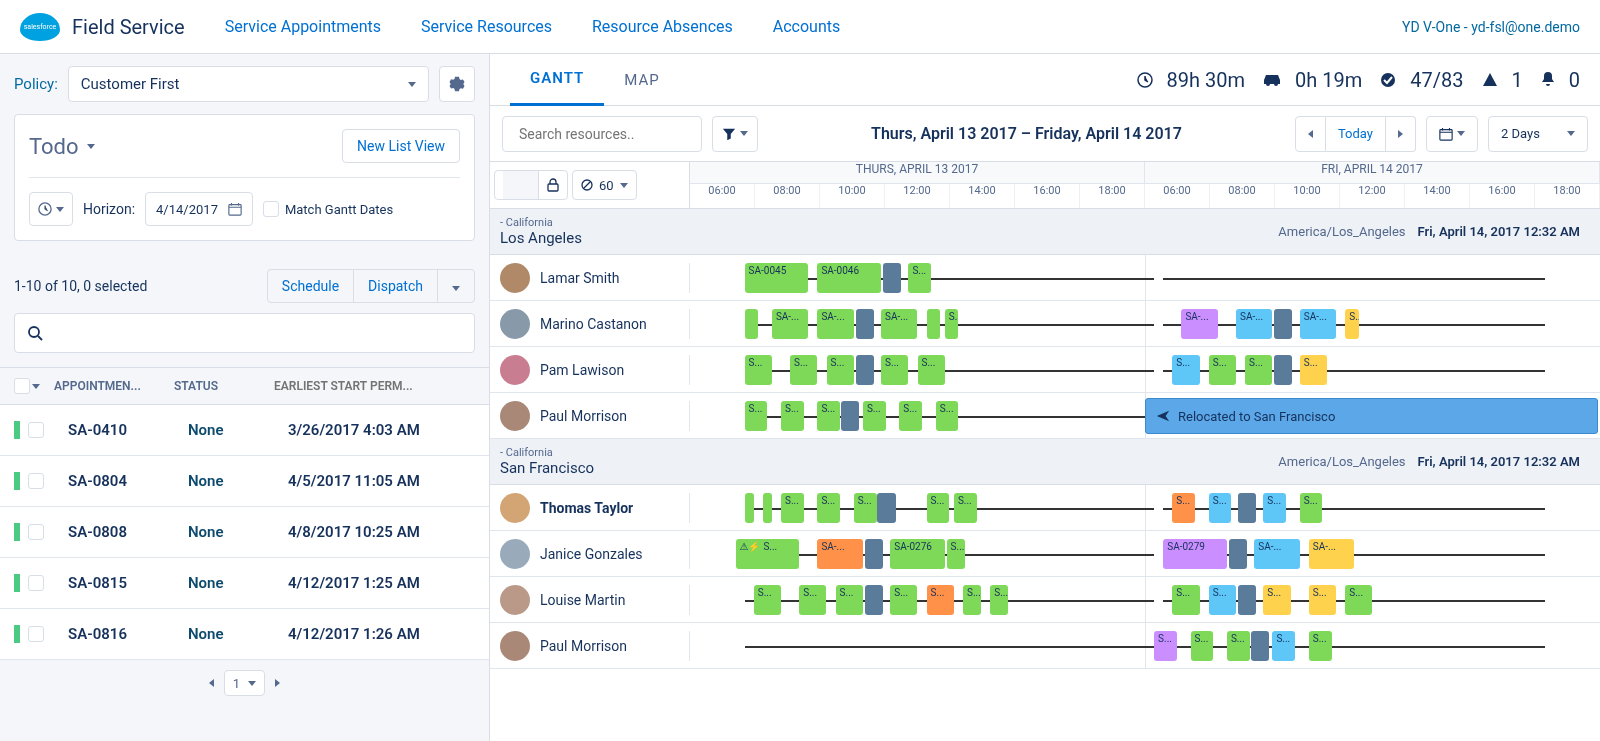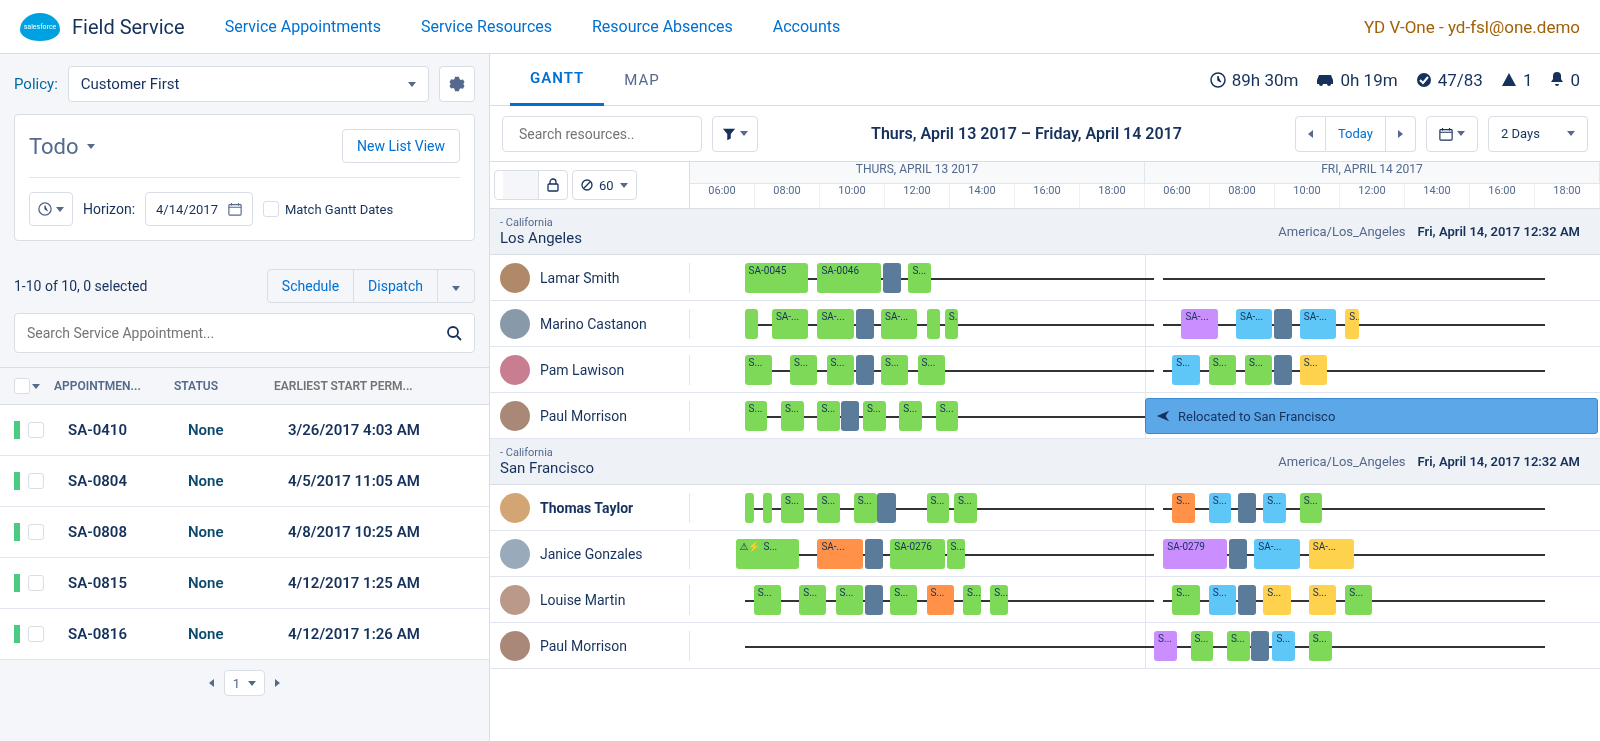--- a/index.html
+++ b/index.html
@@ -3,21 +3,21 @@
 <meta charset="utf-8">
 <style>
 * { box-sizing: border-box; margin: 0; padding: 0; font-family: -apple-system, BlinkMacSystemFont, "Segoe UI", Roboto, Helvetica, Arial, sans-serif; }
 body { background: #fff; color: #16325c; font-size: 13px; width: 1600px; height: 741px; overflow: hidden; }
 
 .top-nav { display: flex; align-items: center; height: 54px; border-bottom: 1px solid #d8dde6; padding: 0 20px; }
 .logo { width: 40px; height: 28px; background: #00a1e0; border-radius: 50% 50% 50% 50% / 60% 60% 40% 40%; position: relative; margin-right: 12px; display: flex; align-items:center; justify-content:center; color: white; font-size: 7px;}
 .app-title { font-size: 20px; color: #16325c; font-weight: 400; margin-right: 40px; }
 .nav-link { color: #0070d2; font-size: 16px; margin-right: 40px; cursor: pointer; }
 .nav-spacer { flex: 1; }
-.user-info { color: #a16207; font-size: 17px; }
+.user-info { color: #0369a1; font-size: 14px; }
 
 .main { display: flex; height: 687px; }
 
 .left-pane { width: 490px; border-right: 1px solid #d8dde6; background: #f4f6f9; display:flex; flex-direction:column;}
 .policy-row { display:flex; align-items:center; padding: 12px 14px; gap:10px; }
 .policy-label { color:#0369a1; font-size:15px;}
 .policy-select { flex:1; background:#fff; border:1px solid #d8dde6; border-radius:4px; height:36px; display:flex; align-items:center; padding:0 12px; font-size:15px; justify-content:space-between;}
 .gear-btn { width:36px; height:36px; background:#fff; border:1px solid #d8dde6; border-radius:4px; display:flex; align-items:center; justify-content:center;}
 
 .list-section { background:#fff; margin: 0 14px 14px 14px; border:1px solid #d8dde6; border-radius:4px; padding: 14px; }
@@ -54,21 +54,21 @@
 .table-row .col-date { color:#16325c; font-size:15px; font-weight:600;}
 
 .pager { display:flex; align-items:center; justify-content:center; padding:10px; gap:10px; color:#54698d;}
 
 .right-pane { flex:1; display:flex; flex-direction:column;}
 
 .tab-bar { display:flex; align-items:center; height:52px; border-bottom:1px solid #d8dde6; padding: 0 20px;}
 .tab { padding: 16px 20px; font-size:15px; color:#54698d; letter-spacing:1px;}
 .tab.active { color:#0070d2; border-bottom: 3px solid #0070d2; font-weight:600;}
 .tab-spacer { flex:1;}
-.stat { display:flex; align-items:center; gap:6px; margin-left:18px; color:#16325c; font-size:17px;}
+.stat { display:flex; align-items:center; gap:14px; margin-left:18px; color:#16325c; font-size:20px;}
 
 .toolbar { display:flex; align-items:center; height:56px; padding: 0 12px; gap:10px; border-bottom:1px solid #d8dde6;}
 .search-res { border:1px solid #d8dde6; border-radius:4px; height:36px; display:flex; align-items:center; padding:0 10px; gap:6px; width:200px;}
 .search-res input { flex:1; border:none; outline:none; font-size:14px;}
 .filter-btn { border:1px solid #d8dde6; border-radius:4px; height:36px; width:46px; display:flex; align-items:center; justify-content:center; gap:4px;}
 .date-range { flex:1; text-align:center; font-weight:600; font-size:16px; color:#16325c;}
 .tb-btn { border:1px solid #d8dde6; border-radius:4px; height:36px; padding:0 12px; display:flex; align-items:center; justify-content:center; color:#0070d2;}
 .tb-btn-group { display:flex;} .tb-btn-group .tb-btn{ border-radius:0; border-left:none;} .tb-btn-group .tb-btn:first-child{border-left:1px solid #d8dde6; border-radius:4px 0 0 4px;} .tb-btn-group .tb-btn:last-child{border-radius:0 4px 4px 0;}
 
 .gantt-area { flex:1; overflow:hidden; position:relative;}
@@ -179,21 +179,20 @@
     <div class="action-row">
       <span class="count-text">1-10 of 10, 0 selected</span>
       <div class="btn-group">
         <div>Schedule</div>
         <div>Dispatch</div>
         <div><span class="chevron down"></span></div>
       </div>
     </div>
 
     <div class="search-box">
-      <input placeholder="Search Service Appointment..." style="">
       <svg width="16" height="16" viewBox="0 0 16 16">
           <circle cx="7" cy="7" r="5" fill="none" stroke="#16325c" stroke-width="1.8"></circle>
           <path stroke="#16325c" stroke-width="1.8" d="M11 11l4 4"></path>
         </svg>
     </div>
 
     <div class="table-head">
       <div class="col-cb">
           <div class="cb"></div>
           <span class="chevron down"></span>

